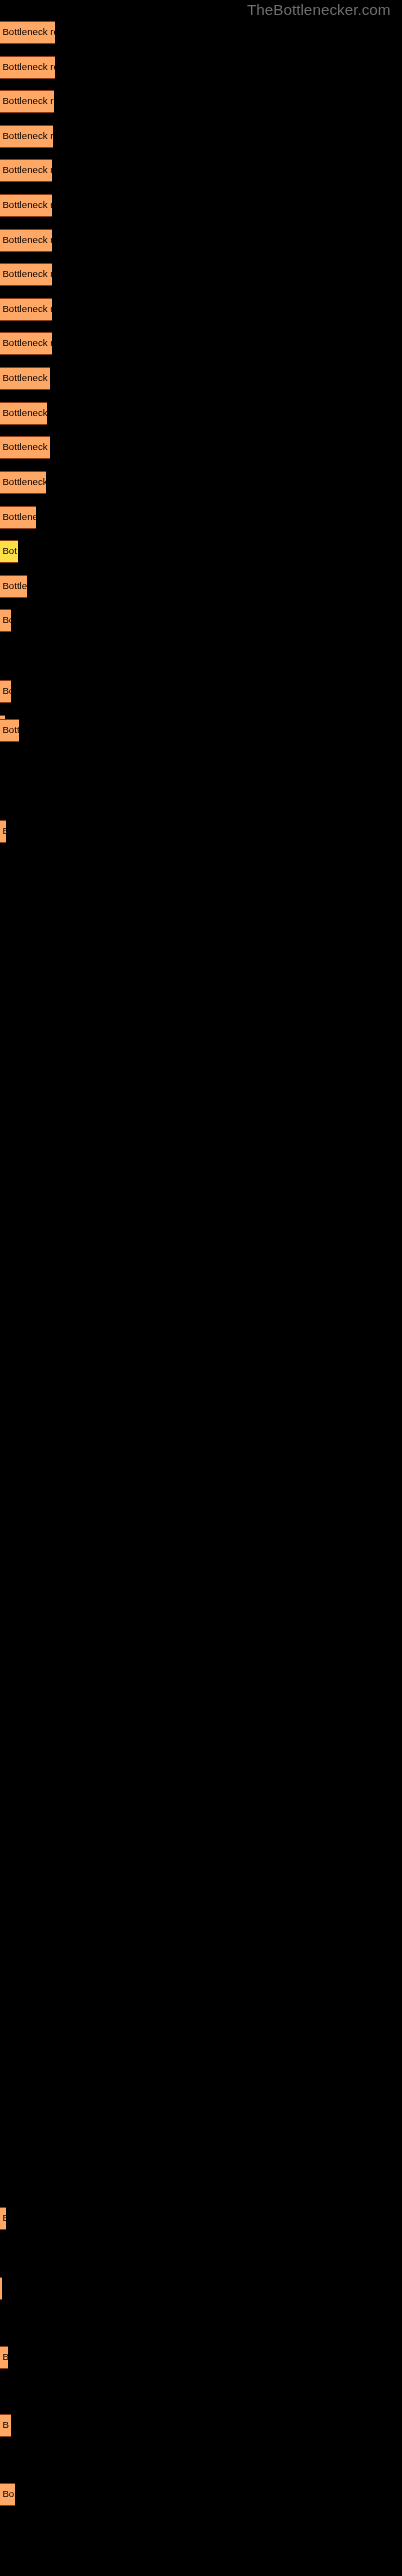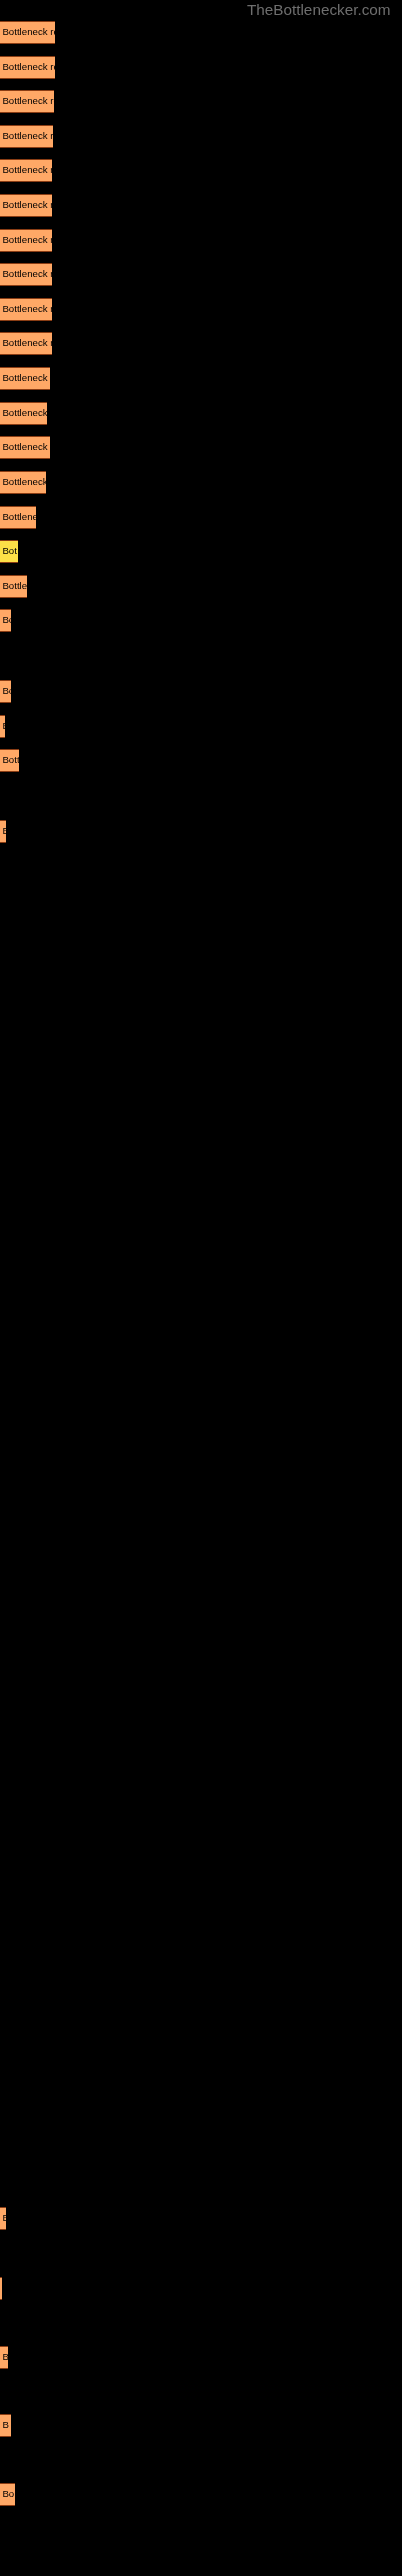--- a/index.html
+++ b/index.html
@@ -123,21 +123,21 @@
       </div>
       <div class="bar" style="top: 609px; height: 22.5px; width: 10.5px; background: rgb(255, 168, 102); border-top-color: rgb(138, 61, 20); border-bottom-color: rgb(138, 61, 20);">
         <span class="bar-label" style="color: rgb(0, 0, 0);">Bo</span>
       </div>
       <div class="bar" style="top: 680px; height: 22.5px; width: 10.5px; background: rgb(255, 168, 102); border-top-color: rgb(138, 61, 20); border-bottom-color: rgb(138, 61, 20);">
         <span class="bar-label" style="color: rgb(0, 0, 0);">Bo</span>
       </div>
       <div class="bar" style="top: 715px; height: 22.5px; width: 4.8px; background: rgb(255, 168, 102); border-top-color: rgb(138, 61, 20); border-bottom-color: rgb(138, 61, 20);">
         <span class="bar-label" style="color: rgb(0, 0, 0);">B</span>
       </div>
-      <div class="bar" style="top: 749px; height: 22.5px; width: 19.3px; background: rgb(255, 168, 102); border-top-color: rgb(138, 61, 20); border-bottom-color: rgb(138, 61, 20);">
+      <div class="bar" style="top: 719px; height: 22.5px; width: 19.3px; background: rgb(255, 168, 102); border-top-color: rgb(138, 61, 20); border-bottom-color: rgb(138, 61, 20);">
         <span class="bar-label" style="color: rgb(0, 0, 0);">Bott</span>
       </div>
       <div class="bar" style="top: 820px; height: 22.5px; width: 5.6px; background: rgb(255, 168, 102); border-top-color: rgb(138, 61, 20); border-bottom-color: rgb(138, 61, 20);">
         <span class="bar-label" style="color: rgb(0, 0, 0);">B</span>
       </div>
       <div class="bar" style="top: 2207px; height: 22.5px; width: 6.4px; background: rgb(255, 168, 102); border-top-color: rgb(138, 61, 20); border-bottom-color: rgb(138, 61, 20);">
         <span class="bar-label" style="color: rgb(0, 0, 0);">B</span>
       </div>
       <div class="bar" style="top: 2277px; height: 22.5px; width: 2.4px; background: rgb(255, 168, 102); border-top-color: rgb(138, 61, 20); border-bottom-color: rgb(138, 61, 20);"></div>
       <div class="bar" style="top: 2346px; height: 22.5px; width: 8px; background: rgb(255, 168, 102); border-top-color: rgb(138, 61, 20); border-bottom-color: rgb(138, 61, 20);">

